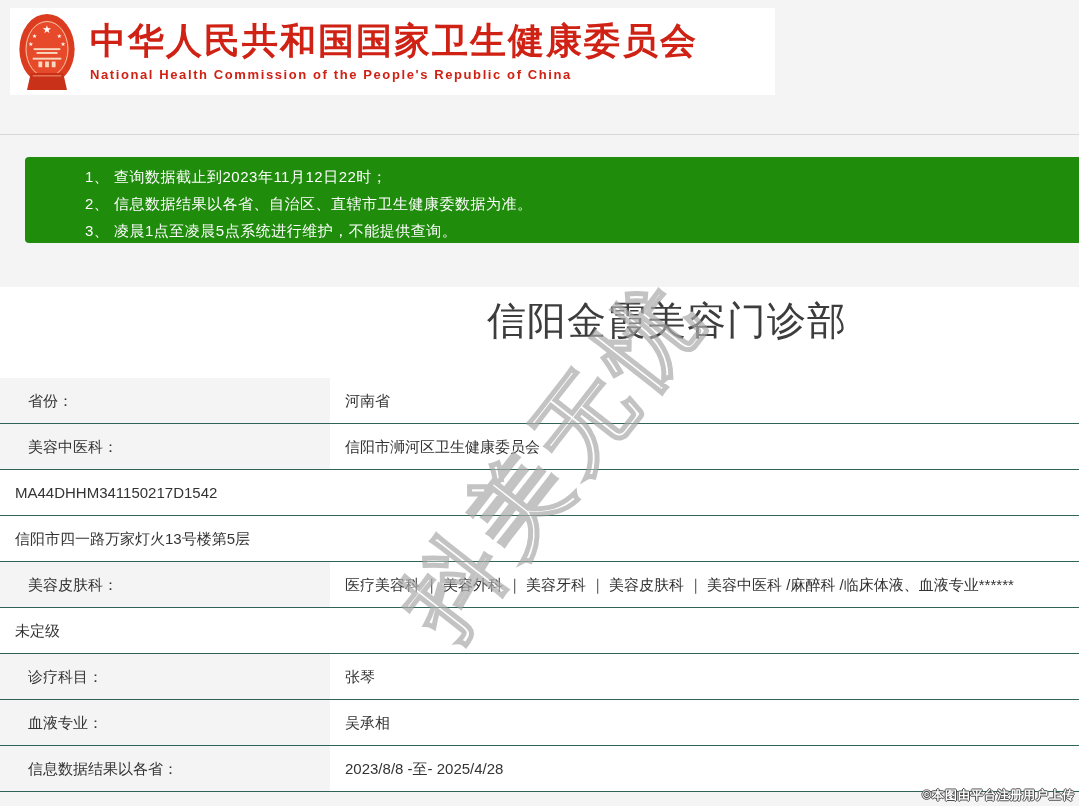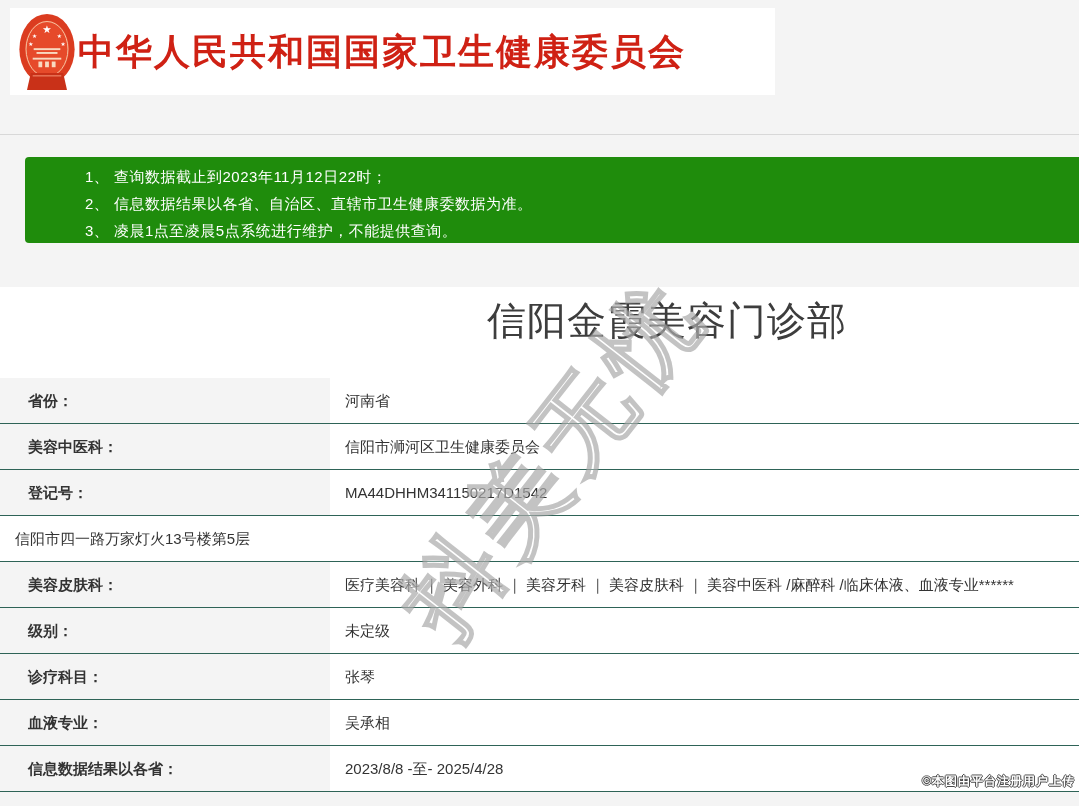--- a/index.html
+++ b/index.html
@@ -12,21 +12,21 @@
     color:#333;
   }
   
   .header-card {
     position:absolute; left:10px; top:8px;
     width:765px; height:87px;
     background:#ffffff;
     display:flex; align-items:center;
   }
   .emblem { width:62px; height:80px; margin-left:6px; flex:0 0 auto; }
-  .header-titles { }
+  .header-titles { margin-left:12px; }
   .header-title-cn {
     font-size:36px; font-weight:bold; color:#cf2114;
     letter-spacing:2px; line-height:40px; white-space:nowrap;
   }
   .header-title-en {
     margin-top:6px;
     font-size:13px; font-weight:bold; color:#cf2114;
     letter-spacing:1.6px; white-space:nowrap;
   }
   .top-divider {
@@ -64,21 +64,21 @@
     width:1334px;
   }
   .info-row {
     display:flex; height:46px;
     border-bottom:1px solid #2e6357;
   }
   .info-label {
     flex:0 0 330px;
     background:#f4f4f4;
     padding-left:28px;
-    font-size:15px; font-weight:bold; color:#333;
+    font-size:15px; font-weight:normal; color:#333;
     line-height:45px; white-space:nowrap;
   }
   .info-value {
     flex:1 1 auto;
     background:#ffffff;
     padding-left:15px;
     font-size:15px; color:#333;
     line-height:45px; white-space:nowrap;
   }
   
@@ -87,21 +87,21 @@
     width:500px; text-align:center;
     transform:rotate(-52deg);
     font-size:95px; font-weight:bold;
     letter-spacing:10px; white-space:nowrap;
     color:rgba(255,255,255,0.35);
     -webkit-text-stroke:2px rgba(145,145,145,0.55);
     pointer-events:none;
   }
   
   .copyright {
-    position:absolute; right:4px; bottom:16px;
+    position:absolute; right:4px; bottom:2px;
     font-size:12px; font-weight:bold; color:#ffffff;
     letter-spacing:1px;
     text-shadow:-1px 0 0 #4a4a4a, 1px 0 0 #4a4a4a, 0 -1px 0 #4a4a4a, 0 1px 0 #4a4a4a;
   }
 </style>
 </head>
 <body>
 
 <div class="header-card">
   <svg class="emblem" viewBox="0 0 62 84">
@@ -117,20 +117,21 @@
     <rect x="20" y="42" width="22" height="2" fill="#f8d9c0"></rect>
     <rect x="16" y="48" width="30" height="2" fill="#f8d9c0"></rect>
     <rect x="22" y="52" width="4" height="6" fill="#f8d9c0"></rect>
     <rect x="29" y="52" width="4" height="6" fill="#f8d9c0"></rect>
     <rect x="36" y="52" width="4" height="6" fill="#f8d9c0"></rect>
     <path d="M14,64 L48,64 L52,82 L10,82 Z" fill="#c93118"></path>
     <path d="M16,67 L46,67" stroke="#e8775a" stroke-width="1.5"></path>
   </svg>
   <div class="header-titles">
     <div class="header-title-cn">中华人民共和国国家卫生健康委员会</div>
+    <div class="header-title-en">National Health Commission of the People's Republic of China</div>
   </div>
 </div>
 
 <div class="top-divider"></div>
 
 <div class="notice-box">
   <div class="notice-item">1、 查询数据截止到2023年11月12日22时；</div>
   <div class="notice-item">2、 信息数据结果以各省、自治区、直辖市卫生健康委数据为准。</div>
   <div class="notice-item">3、 凌晨1点至凌晨5点系统进行维护，不能提供查询。</div>
 </div>
@@ -142,32 +143,30 @@
 <div class="info-table">
   <div class="info-row">
     <div class="info-label">省份：</div>
     <div class="info-value">河南省</div>
   </div>
   <div class="info-row">
     <div class="info-label">美容中医科：</div>
     <div class="info-value">信阳市浉河区卫生健康委员会</div>
   </div>
   <div class="info-row">
-    <div class="info-label">登记号：</div>
     <div class="info-value">MA44DHHM341150217D1542</div>
   </div>
   <div class="info-row">
     <div class="info-value">信阳市四一路万家灯火13号楼第5层</div>
   </div>
   <div class="info-row">
     <div class="info-label">美容皮肤科：</div>
     <div class="info-value">医疗美容科 ｜ 美容外科 ｜ 美容牙科 ｜ 美容皮肤科 ｜ 美容中医科 /麻醉科 /临床体液、血液专业******</div>
   </div>
   <div class="info-row">
-    <div class="info-label">级别：</div>
     <div class="info-value">未定级</div>
   </div>
   <div class="info-row">
     <div class="info-label">诊疗科目：</div>
     <div class="info-value">张琴</div>
   </div>
   <div class="info-row">
     <div class="info-label">血液专业：</div>
     <div class="info-value">吴承相</div>
   </div>

